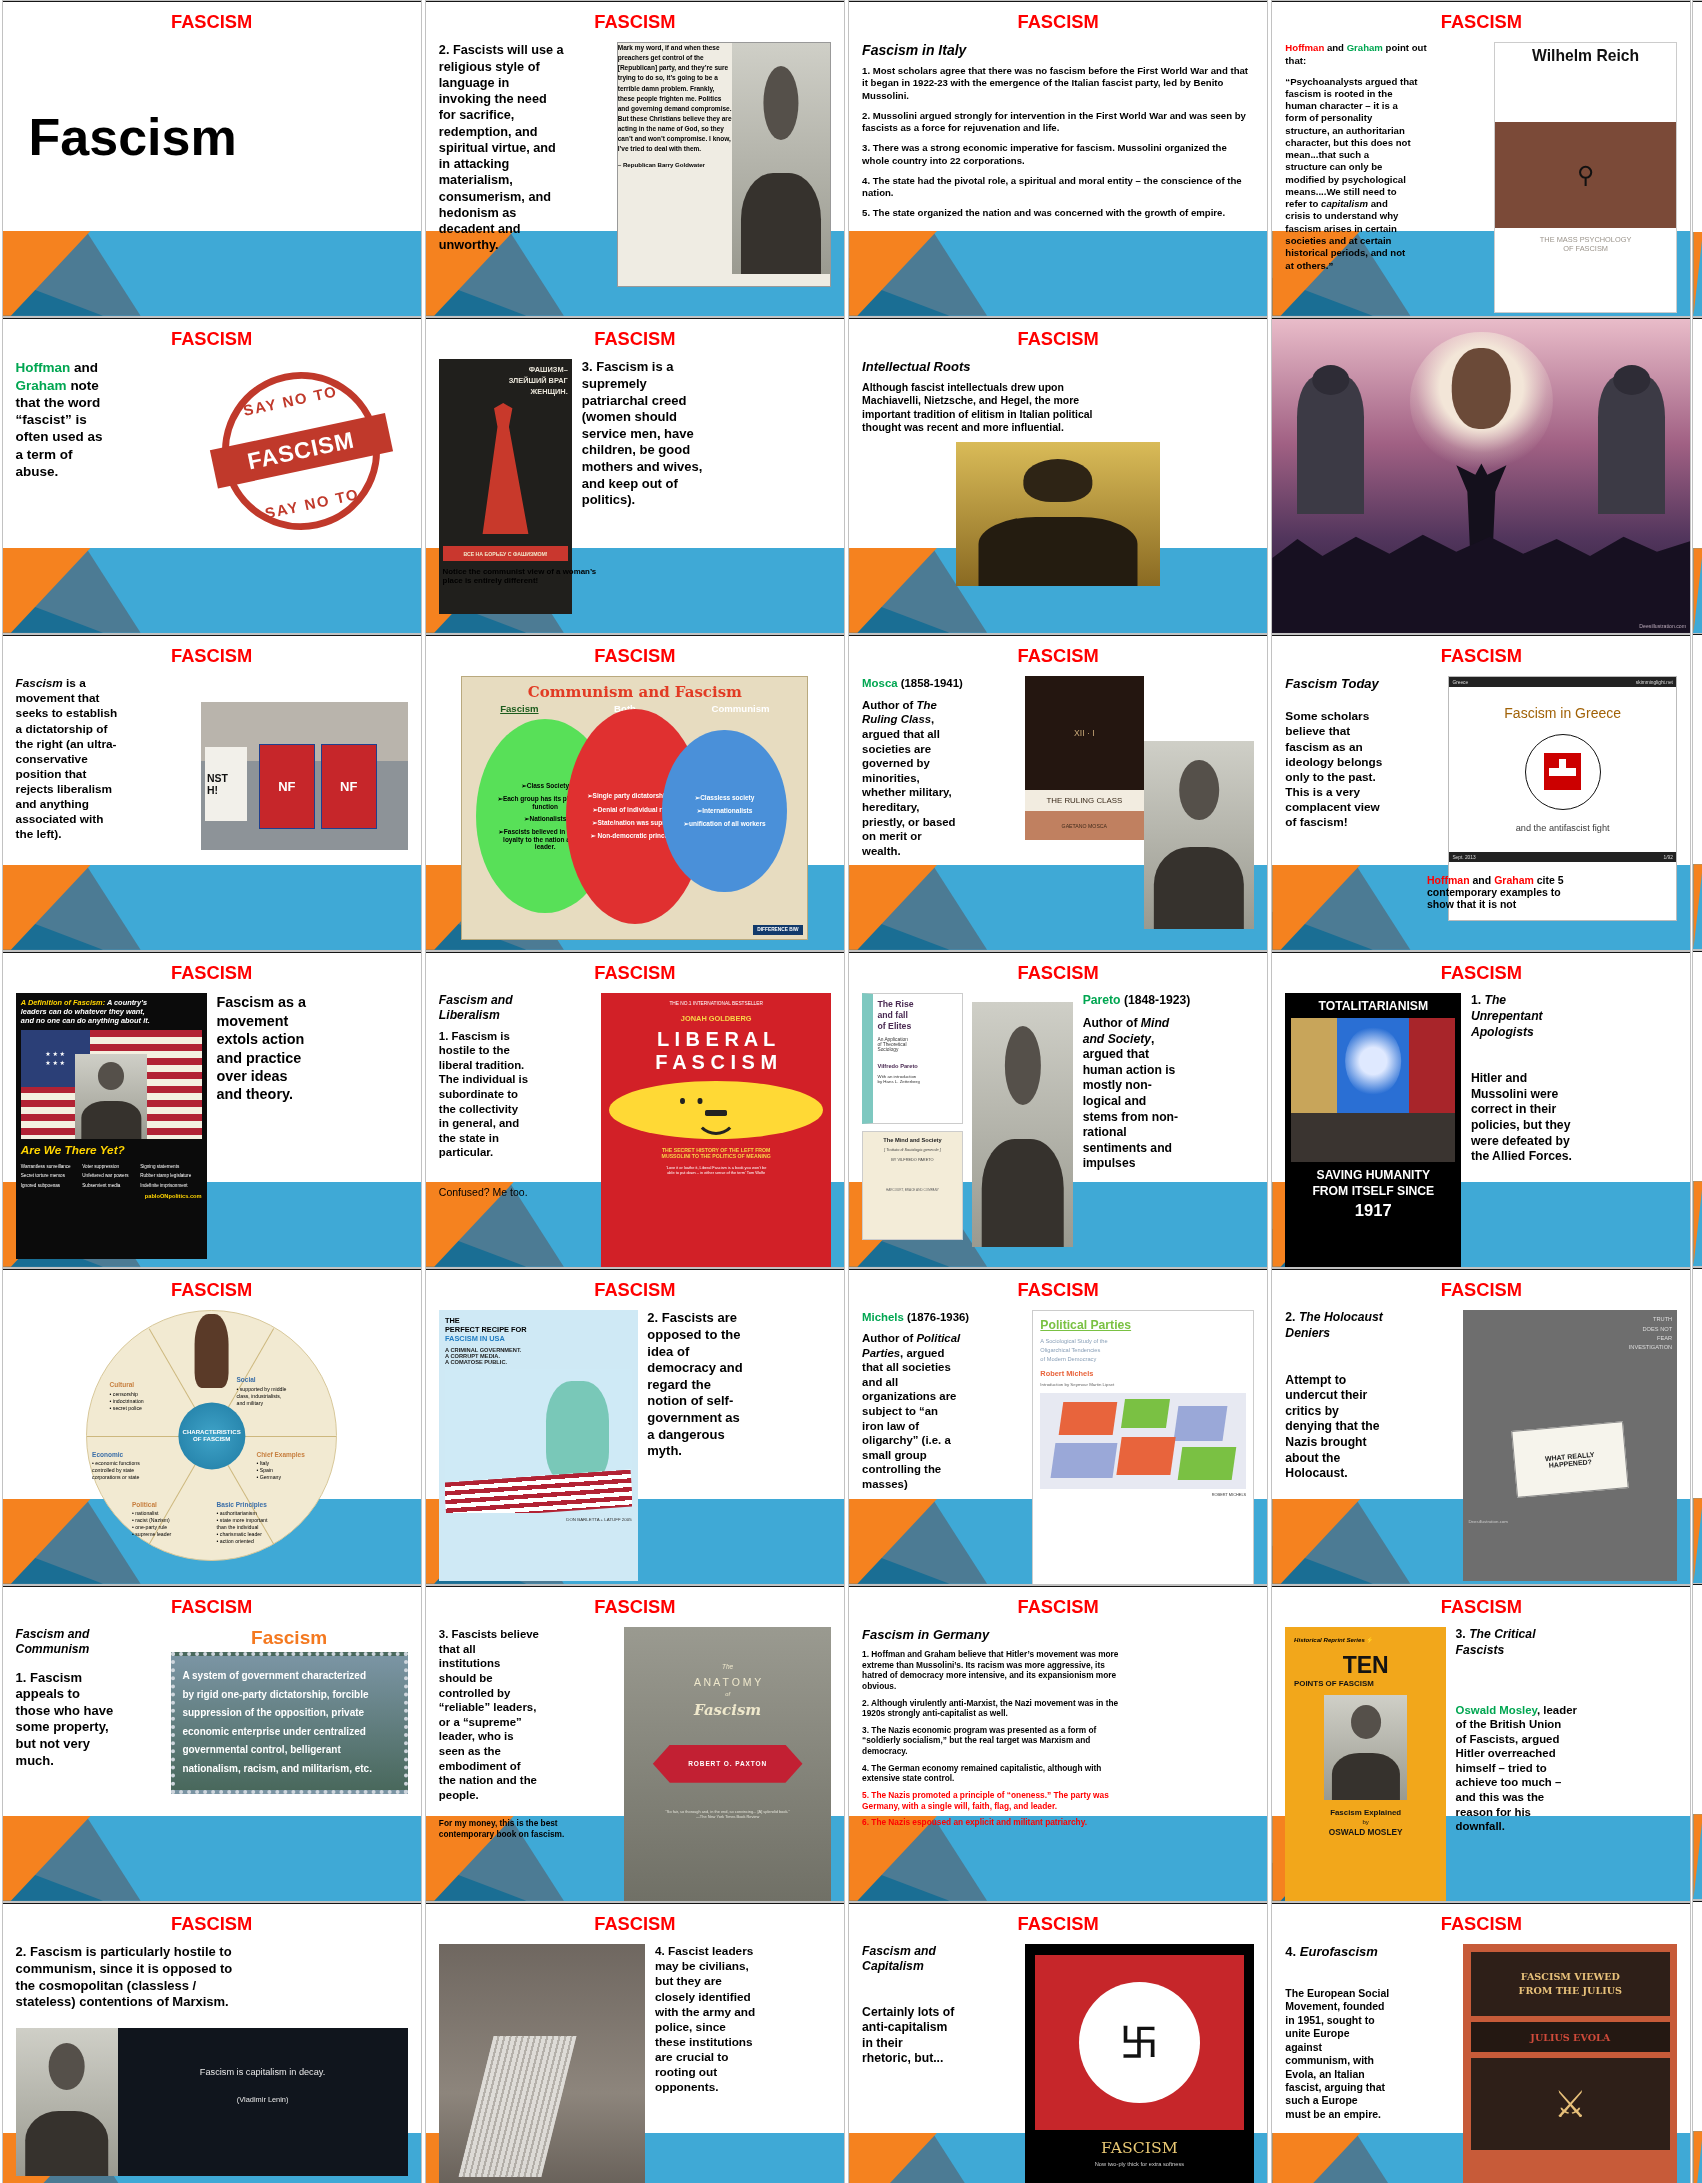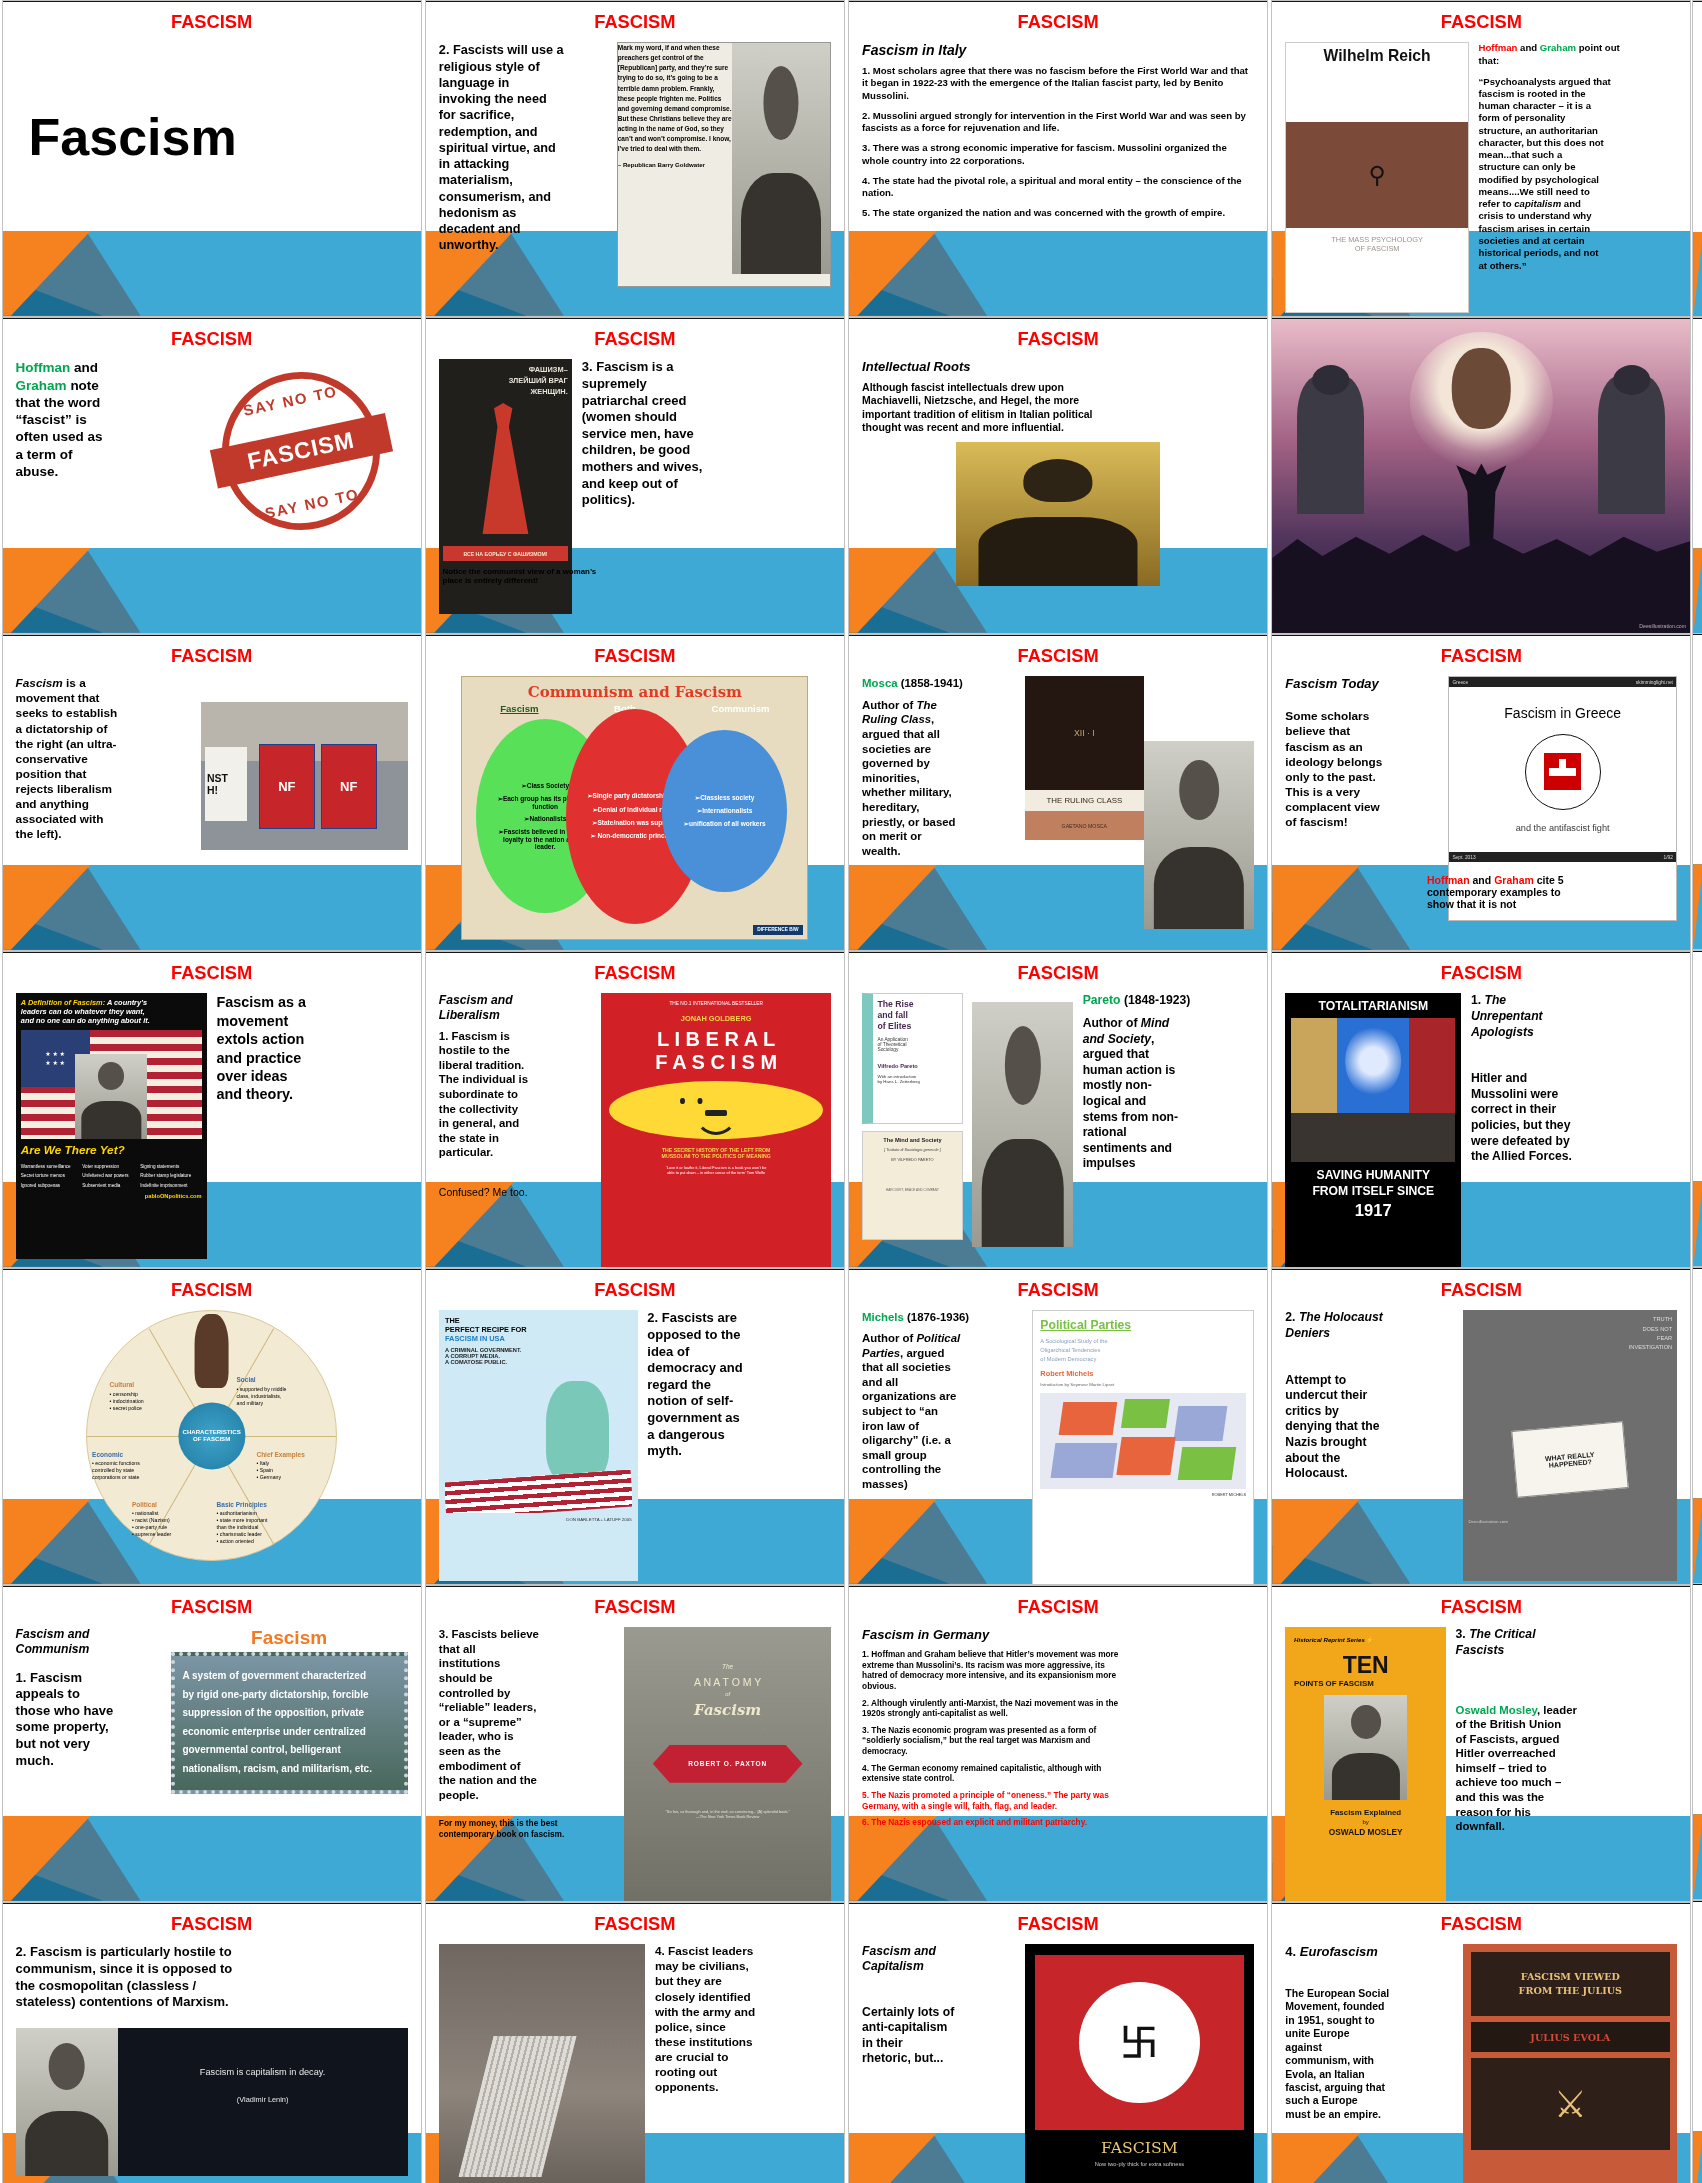--- a/index.html
+++ b/index.html
@@ -169,48 +169,48 @@
       <div class="cell">
         <div class="slide">
           <div class="hdr">FASCISM</div>
           <div class="footer">
             <div class="f-bg"></div>
             <div class="f-slate"></div>
             <div class="f-dark"></div>
             <div class="f-orange"></div>
           </div>
           <div class="content">
-            <div class="col" style="width: 48%;">
-              <div class="bimg" style="height: 271px; background: rgb(255, 255, 255); border: 0.4px solid rgb(204, 204, 204);">
-                <div class="irow" style="font-size: 15.7px; font-weight: 900; color: rgb(17, 17, 17); margin-top: 3.5px; text-align: center;">Wilhelm Reich</div>
-                <div class="irow" style="font-size: 23.6px; color: rgb(17, 17, 17); margin-top: 57px; text-align: center; background: rgb(123, 74, 56); padding: 39px 0px;">⚲</div>
-                <div class="irow" style="font-size: 7.4px; color: rgb(154, 147, 138); margin-top: 7px; text-align: center;">THE MASS PSYCHOLOGY
-OF FASCISM</div>
-              </div>
-            </div>
             <div class="col" style="width: 52%;">
               <div class="bp" style="font-size: 9.6px;"><span style="color: rgb(255, 0, 0);">Hoffman</span><span> and </span><span style="color: rgb(0, 166, 81);">Graham</span><span> point out
    that:</span></div>
               <div class="bp" style="font-size: 9.6px; margin-top: 8.7px;"><span>“Psychoanalysts argued that
    fascism is rooted in the
    human character – it is a
    form of personality
    structure, an authoritarian
    character, but this does not
    mean...that such a
    structure can only be
    modified by psychological
    means....We still need to
    refer to </span><span style="color: rgb(0, 0, 0); font-style: italic;">capitalism</span><span> and
    crisis to understand why
    fascism arises in certain
    societies and at certain
    historical periods, and not
    at others.”</span></div>
             </div>
+            <div class="col" style="width: 48%;">
+              <div class="bimg" style="height: 271px; background: rgb(255, 255, 255); border: 0.4px solid rgb(204, 204, 204);">
+                <div class="irow" style="font-size: 15.7px; font-weight: 900; color: rgb(17, 17, 17); margin-top: 3.5px; text-align: center;">Wilhelm Reich</div>
+                <div class="irow" style="font-size: 23.6px; color: rgb(17, 17, 17); margin-top: 57px; text-align: center; background: rgb(123, 74, 56); padding: 39px 0px;">⚲</div>
+                <div class="irow" style="font-size: 7.4px; color: rgb(154, 147, 138); margin-top: 7px; text-align: center;">THE MASS PSYCHOLOGY
+OF FASCISM</div>
+              </div>
+            </div>
           </div>
         </div>
       </div>
       <div class="cell">
         <div class="slide">
           <div class="hdr">FASCISM</div>
           <div class="footer">
             <div class="f-bg"></div>
             <div class="f-slate"></div>
             <div class="f-dark"></div>
@@ -452,21 +452,21 @@
             <div class="col" style="width: 60%;">
               <div class="bimg" style="height: 245px; background: rgb(255, 255, 255); border: 0.4px solid rgb(187, 187, 187);">
                 <div class="icols">
                   <div class="col" style="width: 50%; box-sizing: border-box;">
                     <div class="irow" style="font-size: 4.8px; color: rgb(221, 221, 221); background: rgb(34, 34, 34); padding: 2.6px 3.5px;">Greece</div>
                   </div>
                   <div class="col" style="width: 50%; box-sizing: border-box;">
                     <div class="irow" style="font-size: 4.8px; color: rgb(221, 221, 221); text-align: right; background: rgb(34, 34, 34); padding: 2.6px 3.5px;">skimminglight.net</div>
                   </div>
                 </div>
-                <div class="irow" style="font-size: 14px; color: #000000; margin-top: 17.5px; text-align: center;">Fascism in Greece</div>
+                <div class="irow" style="font-size: 14px; color: #a16207; margin-top: 17.5px; text-align: center;">Fascism in Greece</div>
                 <div class="" style="width: 100%; margin-top: 13px;">
                   <div class="sh-meanderwrap">
                     <div class="sh-meander"></div>
                   </div>
                 </div>
                 <div class="irow" style="font-size: 9.2px; color: rgb(58, 58, 58); margin-top: 13px; text-align: center;">and the antifascist fight</div>
                 <div class="icols">
                   <div class="col" style="width: 50%; box-sizing: border-box;">
                     <div class="irow" style="font-size: 4.8px; color: rgb(221, 221, 221); margin-top: 19px; background: rgb(34, 34, 34); padding: 2.6px 3.5px;">Sept. 2013</div>
                   </div>

